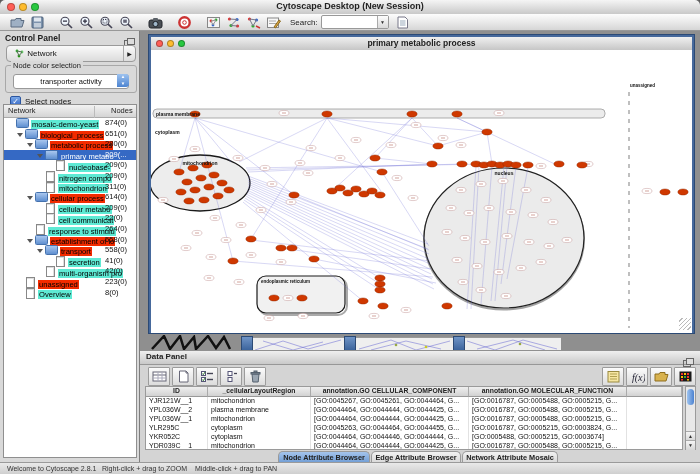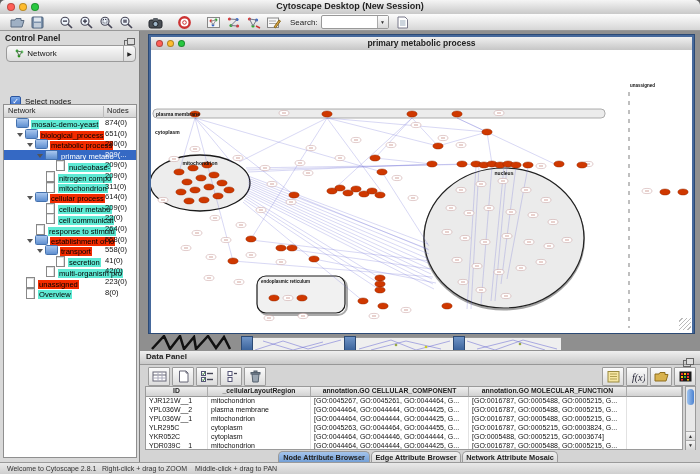--- a/index.html
+++ b/index.html
@@ -36,21 +36,21 @@
   #groupbox{left:5px;top:65px;width:130px;height:26px;border:1px solid #a8a8a8;border-radius:3px;}
   #groupbox .legend{position:absolute;top:-5px;left:5px;background:#d9d9d9;padding:0 2px;font-size:7.5px;color:#222;}
   #combo{position:absolute;left:7px;top:8px;width:114px;height:13px;background:#fff;border:1px solid #999;border-radius:3px;font-size:7.5px;display:flex;align-items:center;justify-content:center;color:#111;}
   #combo .cap{position:absolute;right:-1px;top:-1px;width:12px;height:13px;background:linear-gradient(#9dc2ef,#4d84d1);border-radius:0 3px 3px 0;color:#fff;font-size:4.5px;line-height:6.5px;text-align:center;}
   #selrow{left:10px;top:96px;display:flex;align-items:center;}
   #selchk{width:9px;height:9px;background:linear-gradient(#7aa8e8,#3466c4);border:1px solid #2a55a0;border-radius:2px;color:#fff;font-size:8px;line-height:9px;text-align:center;}
   #selrow span.lbl{font-size:8px;color:#111;margin-left:4px;}
   #treebox{left:3px;top:104px;width:134px;height:354px;background:#fff;border:1px solid #8f8f8f;box-sizing:border-box;overflow:hidden;}
   #treehdr{position:absolute;left:0;top:0;width:100%;height:12px;background:linear-gradient(#f2f2f2,#d4d4d4);border-bottom:1px solid #aaa;font-size:7.5px;color:#222;}
   #treehdr .h1{position:absolute;left:4px;top:1px;}
-  #treehdr .h2{position:absolute;left:99px;top:1px;border-left:1px solid #bbb;padding-left:3px;height:12px;}
+  #treehdr .h2{position:absolute;left:90px;top:1px;border-left:1px solid #bbb;padding-left:16px;height:12px;}
   .trow{position:absolute;left:0;width:132px;height:10.6px;font-size:7.6px;white-space:nowrap;}
   .trow .arr{display:inline-block;width:0;height:0;border-left:3.5px solid transparent;border-right:3.5px solid transparent;border-top:4.5px solid #555;margin-right:2px;vertical-align:1px;}
   .trow .noarr{display:inline-block;width:9px;}
   .ic-folder{display:inline-block;width:11px;height:8px;background:linear-gradient(#a9c7ef,#5f8fd0);border:1px solid #4572ae;border-radius:1.5px;vertical-align:-1px;margin-right:2px;}
   .ic-file{display:inline-block;width:7px;height:9px;background:#fff;border:1px solid #888;vertical-align:-1.5px;margin-right:3px;box-shadow:inset -1px 1px 0 #ddd;}
   .chip{padding:0 1px;color:#000;}
   .chip.green{background:#5eead4;}
   .chip.red{background:#f32b00;}
   .trow .cnt{position:absolute;left:101px;top:0;color:#111;}
   .trow.selrowbg{background:#3569c4;color:#fff;}
@@ -224,20 +224,27 @@
           </svg>
         </span>
         <span>Network</span>
       </span>
     <span class="cp-tab sel">
         <span>Mosaic</span>
       </span>
     <span id="cp-tab-arrow">▶</span>
   </div>
 
+  <div id="groupbox" class="abs" style="z-index:3;">
+    <span class="legend">Node color selection</span>
+    <span id="combo">
+      <span>transporter activity</span>
+      <span class="cap">▲<br>▼</span>
+    </span>
+  </div>
 
   <div id="selrow" class="abs" style="z-index:3;">
     <span id="selchk">✓</span>
     <span class="lbl">Select nodes</span>
   </div>
 
   <div id="treebox" class="abs" style="z-index:3;">
     <div id="treehdr">
       <span class="h1">Network</span>
       <span class="h2">Nodes</span>

